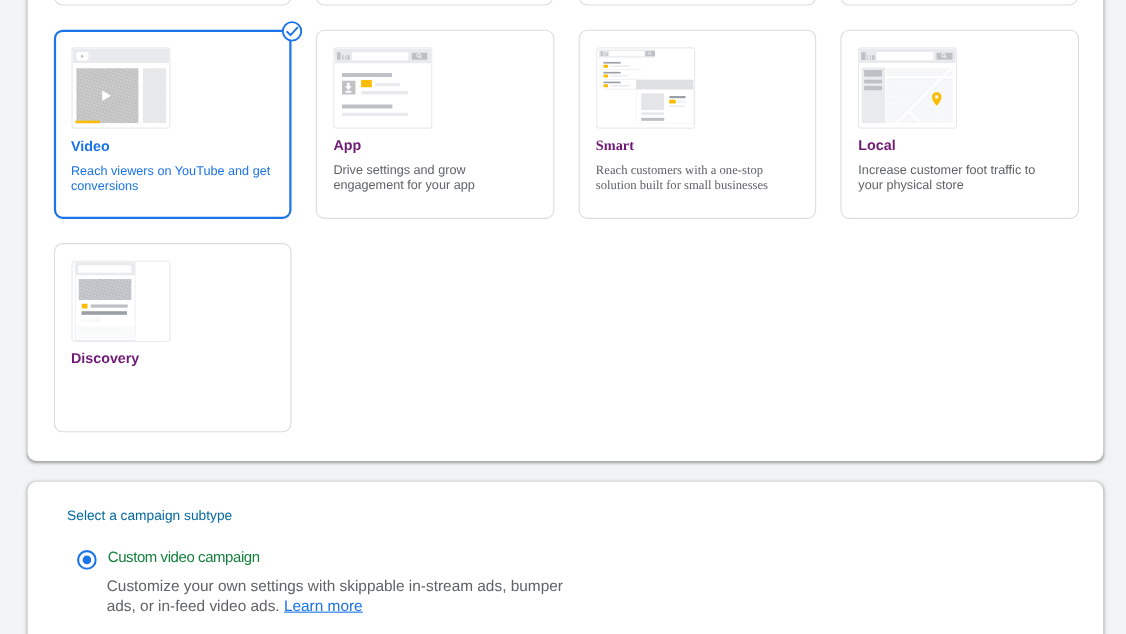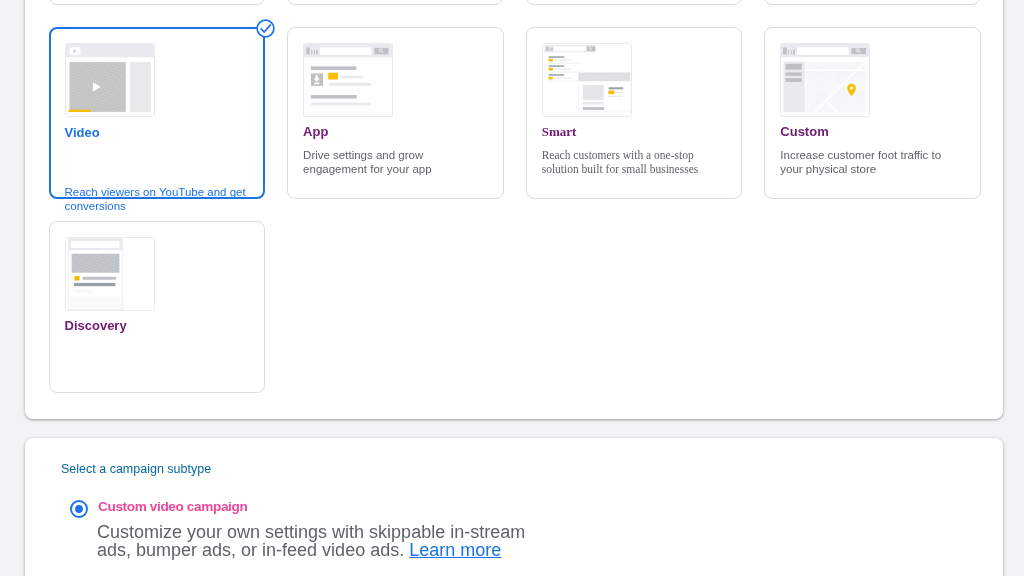--- a/index.html
+++ b/index.html
@@ -42,30 +42,30 @@
   .card.selected .thumb{left:14px;top:14px;}
   .card-title{
     position:absolute;left:15px;top:96px;
     font-size:13px;font-weight:bold;color:#701a75;letter-spacing:0;
   }
   .card.selected .card-title{color:#1a73e8;left:14px;}
   .card-desc{
     position:absolute;left:15px;top:120px;width:186px;
     font-size:11.5px;line-height:14px;color:#5f6368;
   }
-  .card.selected .card-desc{color:#1a73e8;left:14px;margin-top:36px;}
+  .card.selected .card-desc{color:#1a73e8;left:14px;}
 
   
   .subtype-heading{
     position:absolute;left:36px;top:24px;font-size:12.5px;color:#0369a1;
   }
   .radio-row{position:absolute;left:45px;top:62px;}
   .radio{position:absolute;left:-0.5px;top:-0.5px;width:18px;height:18px;}
-  .radio-label{position:absolute;left:28px;top:-1px;font-size:13.6px;color:#ec4899;font-weight:700;white-space:nowrap;letter-spacing:-0.37px;}
-  .radio-desc{position:absolute;left:27px;top:23px;width:436px;font-size:18px;line-height:18px;color:#5f6368;}
+  .radio-label{position:absolute;left:28px;top:-1px;font-size:13.6px;color:#15803d;font-weight:400;white-space:nowrap;letter-spacing:-0.37px;}
+  .radio-desc{position:absolute;left:27px;top:23px;width:436px;font-size:14px;line-height:18px;color:#5f6368;}
   .learn-more{color:#1a73e8;text-decoration:underline;cursor:pointer;}
 </style>
 </head>
 <body>
 
 <div class="stage">
 
   <div class="panel" id="panel-types">
     <div class="cards-grid" id="grid">
         <div class="partial-card" style="left: 0px;"></div>
@@ -215,21 +215,21 @@
                 </g>
               </g>
               <rect x="2.4" y="17.6" width="21.4" height="50.3" fill="#e8eaed"></rect>
               <rect x="4.6" y="19.7" width="16.2" height="5.9" fill="#bdc1c6"></rect>
               <rect x="4.6" y="28.5" width="16.2" height="3.3" fill="#bdc1c6"></rect>
               <rect x="4.6" y="34.1" width="16.2" height="3.9" fill="#bdc1c6"></rect>
               <rect x="23.8" y="17.6" width="0.8" height="50.3" fill="#fff"></rect>
               <path d="M70.6 39.8 C68.2 39.8 66.3 41.7 66.3 44.1 C66.3 47.4 69.9 51.3 70.3 51.8 C70.45 51.95 70.75 51.95 70.9 51.8 C71.3 51.3 74.9 47.4 74.9 44.1 C74.9 41.7 73 39.8 70.6 39.8 Z" fill="#fbbc04"></path>
               <rect x="69.2" y="42.7" width="2.8" height="2.8" rx="0.4" fill="#f5f6f7"></rect>
             </svg></div>
-          <div class="card-title">Custom</div>
+          <div class="card-title">Local</div>
           <div class="card-desc">Increase customer foot traffic to your physical store</div>
         </div>
         <div class="card" style="left: 0px; top: 194px;">
           <div class="thumb"><svg width="88" height="72" viewBox="0 0 88 72">
               <defs>
                 <pattern id="dots4" width="2.8" height="2.8" patternUnits="userSpaceOnUse" patternTransform="rotate(18)">
                   <circle cx="0.7" cy="0.7" r="0.55" fill="#ffffff" opacity="0.62"></circle>
                 </pattern>
                 <pattern id="dots5" width="2.6" height="2.6" patternUnits="userSpaceOnUse">
                   <path d="M0 0 L2.6 2.6 M2.6 0 L0 2.6" stroke="#fafbfb" stroke-width="1.1" fill="none"></path>

